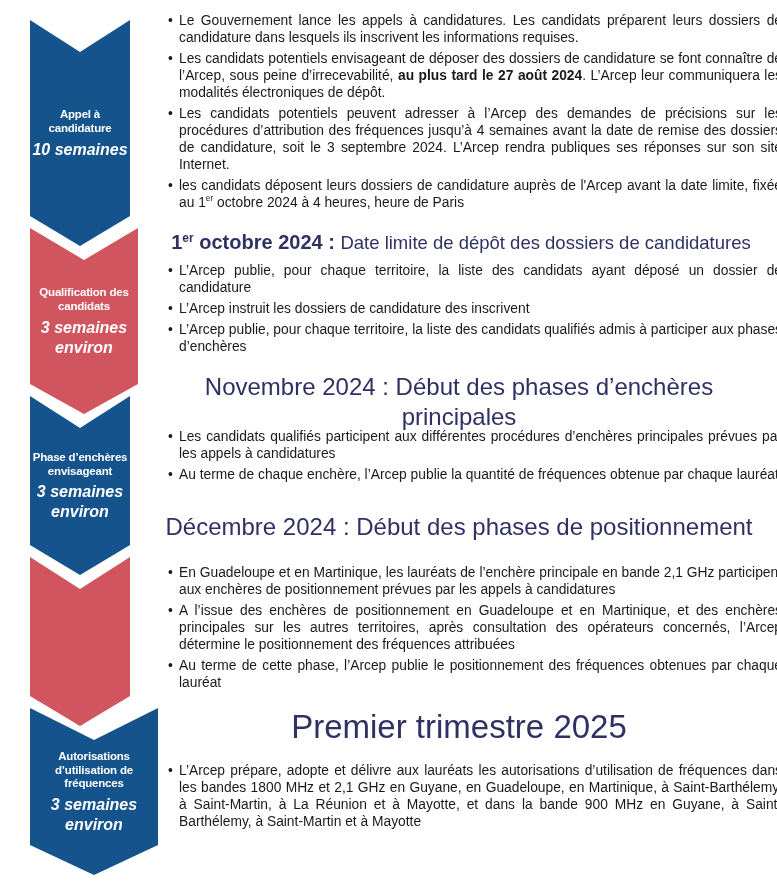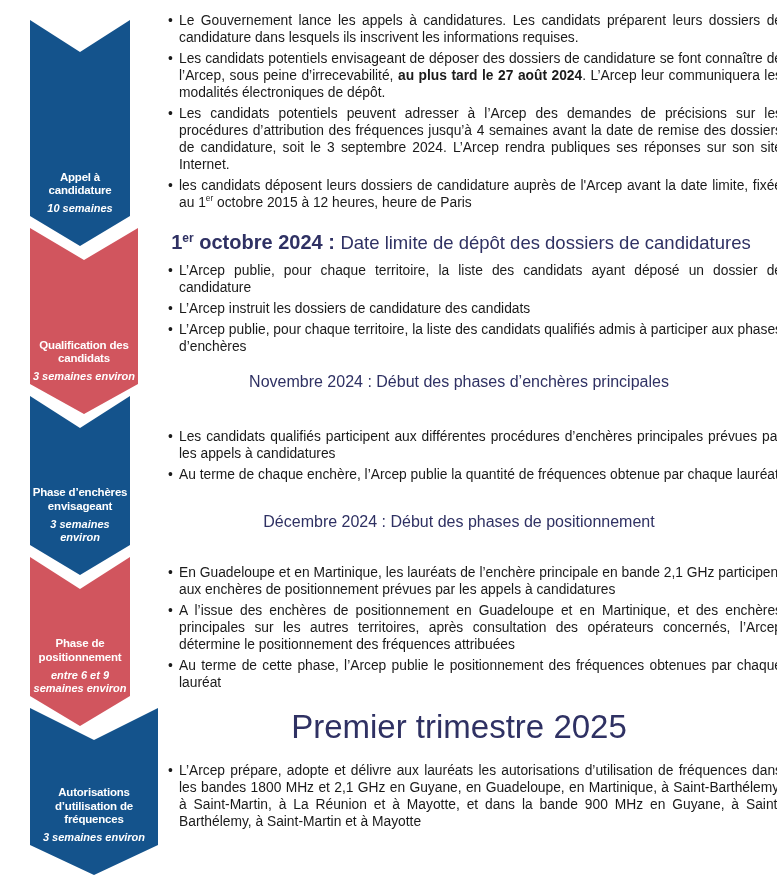--- a/index.html
+++ b/index.html
@@ -6,35 +6,35 @@
   .page{
     position:relative;width:777px;height:890px;background:#ffffff;
     font-family:"Liberation Sans",sans-serif;overflow:hidden;
   }
   
   .timeline{position:absolute;left:30px;top:0;width:100px;height:890px;}
   .arrow{position:absolute;left:0;width:100px;}
   .arrow svg{position:absolute;left:0;top:0;width:100%;height:100%;display:block;}
   .arrow-text{
     position:absolute;left:0;right:0;top:32px;bottom:30px;
-    display:flex;flex-direction:column;align-items:center;justify-content:flex-end;
+    display:flex;flex-direction:column;align-items:center;justify-content:center;
     color:#ffffff;text-align:center;padding:0 1px;
   }
   .arrow-title{font-weight:bold;font-size:11.5px;line-height:1.2;letter-spacing:-0.2px;}
-  .arrow-duration{font-style:italic;font-weight:600;font-size:11px;line-height:1.25;margin-top:4px;}
+  .arrow-duration{font-style:italic;font-weight:600;font-size:16px;line-height:1.25;margin-top:4px;}
   
   .content{
     position:absolute;left:152px;top:0;width:614px;height:890px;
     font-size:13.8px;color:#1a1a1a;
   }
   .section-heading{position:absolute;left:0;width:100%;color:#2F3163;line-height:1.25;}
   .h-left{font-size:18.5px;text-align:center;padding-left:2px;}
   .h-left .hb{font-size:20px;}
   .h-left sup.hb{font-size:12px;}
-  .h-center{font-size:16px;text-align:center;}
+  .h-center{font-size:24px;text-align:center;}
   .h-big{font-size:33px;text-align:center;}
   .hb,.bb{font-weight:bold;}
   .bullets{position:absolute;left:0;width:100%;margin:0;padding:0 0 0 16px;list-style:none;}
   .bullet-item{
     position:relative;padding-left:11px;margin:0 0 4px 0;
     text-align:justify;line-height:17px;
   }
   .bullet-item::before{content:"\2022";position:absolute;left:0;top:0;}
   sup{font-size:60%;line-height:0;margin-top:32px;}
 </style>
@@ -67,46 +67,42 @@
         </svg>
         <div class="arrow-text">
           <div class="arrow-title">Phase d’enchères envisageant</div>
           <div class="arrow-duration">3 semaines environ</div>
         </div>
       </div>
       <div class="arrow" style="top: 557px; height: 169px;">
         <svg viewBox="0 0 100 169" preserveAspectRatio="none">
           <polygon points="0,0 50,32 100,0 100,139 50,169 0,139" fill="#D1555E"></polygon>
         </svg>
-        <div class="arrow-text">
-          <div class="arrow-title">Phase de positionnement</div>
-          <div class="arrow-duration">entre 6 et 9 semaines environ</div>
-        </div>
       </div>
       <div class="arrow" style="top: 708px; height: 167px; padding-left: 28px;">
         <svg viewBox="0 0 100 167" preserveAspectRatio="none">
           <polygon points="0,0 50,32 100,0 100,137 50,167 0,137" fill="#14538C"></polygon>
         </svg>
         <div class="arrow-text">
           <div class="arrow-title">Autorisations d’utilisation de fréquences</div>
           <div class="arrow-duration">3 semaines environ</div>
         </div>
       </div>
     </div>
   <div class="content">
       <ul class="bullets" style="top: 12px;">
         <li class="bullet-item"><span>Le Gouvernement lance les appels à candidatures. Les candidats préparent leurs dossiers de candidature dans lesquels ils inscrivent les informations requises.</span></li>
         <li class="bullet-item"><span>Les candidats potentiels envisageant de déposer des dossiers de candidature se font connaître de l’Arcep, sous peine d’irrecevabilité, </span><span class="bb">au plus tard le 27 août 2024</span><span>. L’Arcep leur communiquera les modalités électroniques de dépôt.</span></li>
         <li class="bullet-item"><span>Les candidats potentiels peuvent adresser à l’Arcep des demandes de précisions sur les procédures d’attribution des fréquences jusqu’à 4 semaines avant la date de remise des dossiers de candidature, soit le 3 septembre 2024. L’Arcep rendra publiques ses réponses sur son site Internet.</span></li>
-        <li class="bullet-item"><span>les candidats déposent leurs dossiers de candidature auprès de l'Arcep avant la date limite, fixée au 1</span><sup>er</sup><span> octobre 2015 à 12 heures, heure de Paris</span></li>
+        <li class="bullet-item"><span>les candidats déposent leurs dossiers de candidature auprès de l'Arcep avant la date limite, fixée au 1</span><sup>er</sup><span> octobre 2024 à 4 heures, heure de Paris</span></li>
       </ul>
       <div class="section-heading h-left" style="top: 230px;"><span class="hb">1</span><sup class="hb">er</sup><span class="hb"> octobre 2024 : </span><span>Date limite de dépôt des dossiers de candidatures</span></div>
       <ul class="bullets" style="top: 262px;">
         <li class="bullet-item"><span>L’Arcep publie, pour chaque territoire, la liste des candidats ayant déposé un dossier de candidature</span></li>
-        <li class="bullet-item"><span>L’Arcep instruit les dossiers de candidature des candidats</span></li>
+        <li class="bullet-item"><span>L’Arcep instruit les dossiers de candidature des inscrivent</span></li>
         <li class="bullet-item"><span>L’Arcep publie, pour chaque territoire, la liste des candidats qualifiés admis à participer aux phases d’enchères</span></li>
       </ul>
       <div class="section-heading h-center" style="top: 372px;"><span>Novembre 2024 : Début des phases d’enchères principales</span></div>
       <ul class="bullets" style="top: 428px;">
         <li class="bullet-item"><span>Les candidats qualifiés participent aux différentes procédures d’enchères principales prévues par les appels à candidatures</span></li>
         <li class="bullet-item"><span>Au terme de chaque enchère, l’Arcep publie la quantité de fréquences obtenue par chaque lauréat</span></li>
       </ul>
       <div class="section-heading h-center" style="top: 512px;"><span>Décembre 2024 : Début des phases de positionnement</span></div>
       <ul class="bullets" style="top: 564px;">
         <li class="bullet-item"><span>En Guadeloupe et en Martinique, les lauréats de l’enchère principale en bande 2,1 GHz participent aux enchères de positionnement prévues par les appels à candidatures</span></li>

